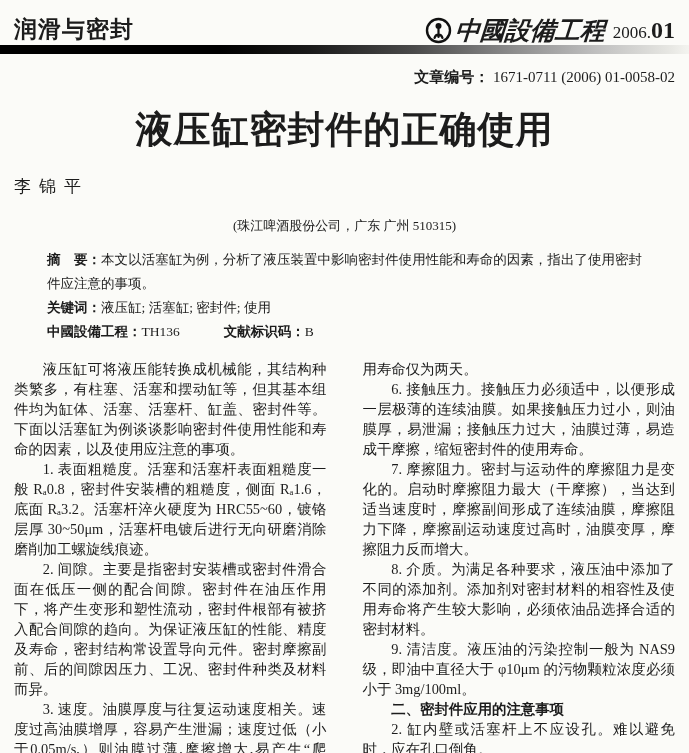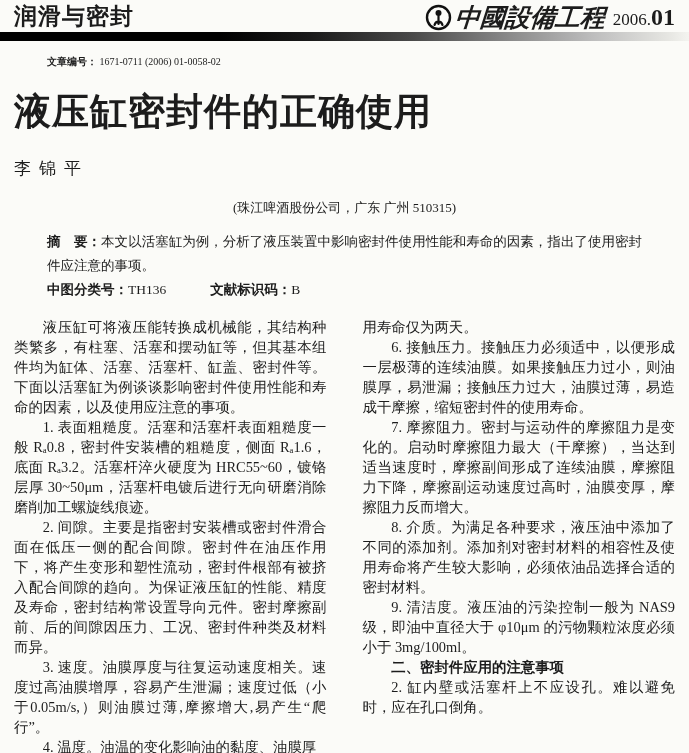--- a/index.html
+++ b/index.html
@@ -12,21 +12,21 @@
   }
   .page {
     position: relative;
     width: 689px; height: 753px;
     box-sizing: border-box;
     padding: 0 14px;
   }
   
   .masthead {
     display: flex; justify-content: space-between; align-items: flex-start;
-    padding-top: 1px; height: 28px; gap: 12px;
+    padding-top: 14px; height: 28px; gap: 12px;
   }
   .section-name {
     font-family: "Liberation Sans", "DejaVu Sans", sans-serif;
     font-weight: 700; font-size: 23px; letter-spacing: 1px;
   }
   .logo { display: flex; align-items: center; gap: 3px; }
   .logo svg { display: block; }
   .logo-text {
     font-family: "Liberation Serif", "DejaVu Serif", serif;
     font-weight: 700; font-style: italic; font-size: 25px;
@@ -34,27 +34,27 @@
   }
   .issue { margin-left: 5px; white-space: nowrap; }
   .issue-year { font-size: 17px; text-align: right; }
   .issue-no { font-size: 24px; font-weight: 700; }
   .rule {
     height: 9px; margin: 3px -14px 0 -14px;
     background: linear-gradient(to right, #000 0%, #000 32%, #1a1a1a 45%,
                 #4a4a4a 60%, #8a8a8a 74%, #bdbdbd 86%, #e6e6e2 97%, #f4f4f0 100%);
   }
   
-  .article-id { margin: 14px 0 0 33px; font-size: 10px; }
+  .article-id { margin: 14px 0 0 51px; font-size: 15px; text-align: right; }
   .label {
     font-family: "Liberation Sans", "DejaVu Sans", sans-serif;
     font-weight: 700;
   }
   .title {
-    margin: 18px 0 0 0; 
+    margin: 18px 0 0 0; text-align: center;
     font-family: Liberation Mono, monospace;
     font-weight: 700; font-size: 37px; letter-spacing: 1px;
   }
   .author {
     margin-top: 20px; 
     font-size: 17px; letter-spacing: 8px;
   }
   .affiliation { margin-top: 19px; text-align: center; font-size: 13px; }
   
   .meta { margin: 13px 33px 0 33px; font-size: 13.5px; line-height: 24px; }
@@ -101,21 +101,22 @@
   </div>
 
   <h1 class="title">液压缸密封件的正确使用</h1>
 
   <div class="author">李锦平</div>
 
   <div class="affiliation">(珠江啤酒股份公司，广东  广州  510315)</div>
 
   <div class="meta">
     <p><span class="label">摘　要：</span><span>本文以活塞缸为例，分析了液压装置中影响密封件使用性能和寿命的因素，指出了使用密封件应注意的事项。</span></p>
-    <p><span class="label">中图分类号：</span><span>TH136</span><span class="label gap-left">文献标识码：</span><span>B</span></p>
+    <p><span class="label">关键词：</span><span>液压缸; 活塞缸; 密封件; 使用</span></p>
+    <p><span class="label">中國設備工程：</span><span>TH136</span><span class="label gap-left">文献标识码：</span><span>B</span></p>
   </div>
 
   <div class="columns">
 
     <div class="col">
       <p>液压缸可将液压能转换成机械能，其结构种类繁多，有柱塞、活塞和摆动缸等，但其基本组件均为缸体、活塞、活塞杆、缸盖、密封件等。下面以活塞缸为例谈谈影响密封件使用性能和寿命的因素，以及使用应注意的事项。</p>
       <p>1. 表面粗糙度。活塞和活塞杆表面粗糙度一般 Rₐ0.8，密封件安装槽的粗糙度，侧面 Rₐ1.6，底面 Rₐ3.2。活塞杆淬火硬度为 HRC55~60，镀铬层厚 30~50μm，活塞杆电镀后进行无向研磨消除磨削加工螺旋线痕迹。</p>
       <p>2. 间隙。主要是指密封安装槽或密封件滑合面在低压一侧的配合间隙。密封件在油压作用下，将产生变形和塑性流动，密封件根部有被挤入配合间隙的趋向。为保证液压缸的性能、精度及寿命，密封结构常设置导向元件。密封摩擦副前、后的间隙因压力、工况、密封件种类及材料而异。</p>
       <p>3. 速度。油膜厚度与往复运动速度相关。速度过高油膜增厚，容易产生泄漏；速度过低（小于0.05m/s,）则油膜过薄,摩擦增大,易产生“爬行”。</p>
       <p>4. 温度。油温的变化影响油的黏度、油膜厚</p>

